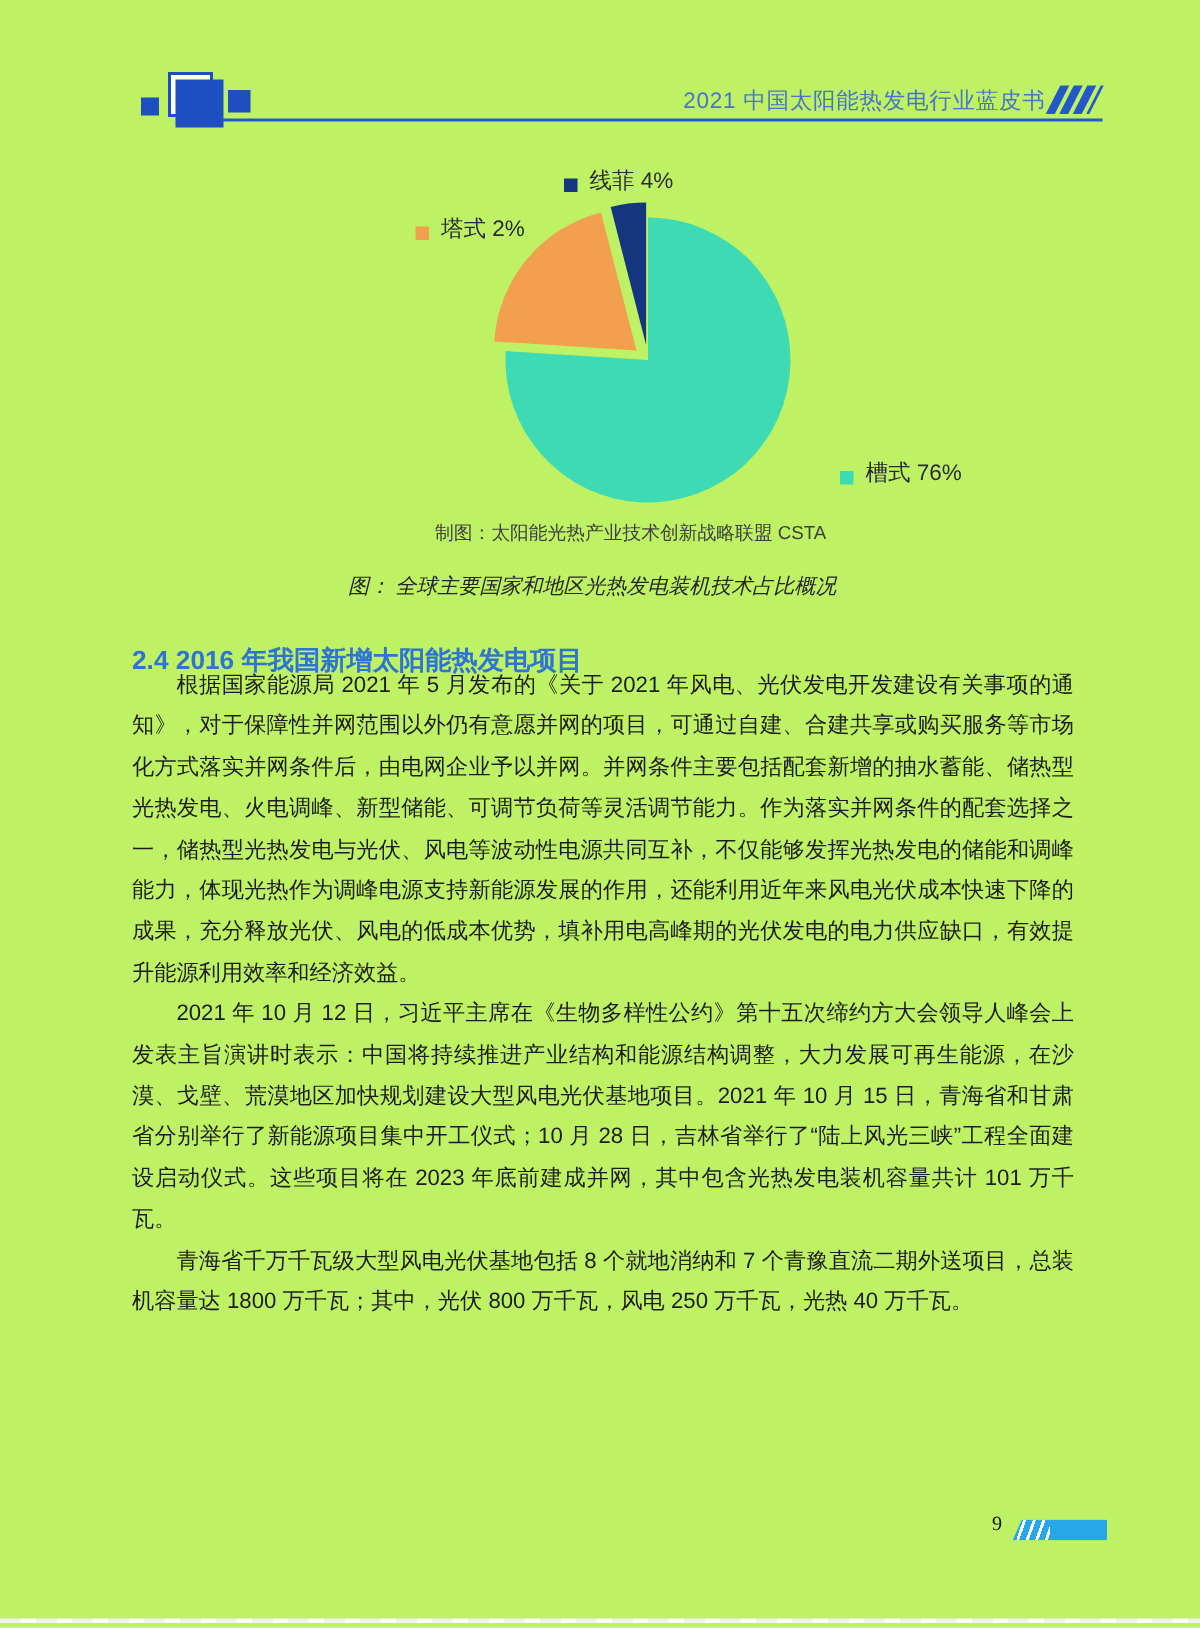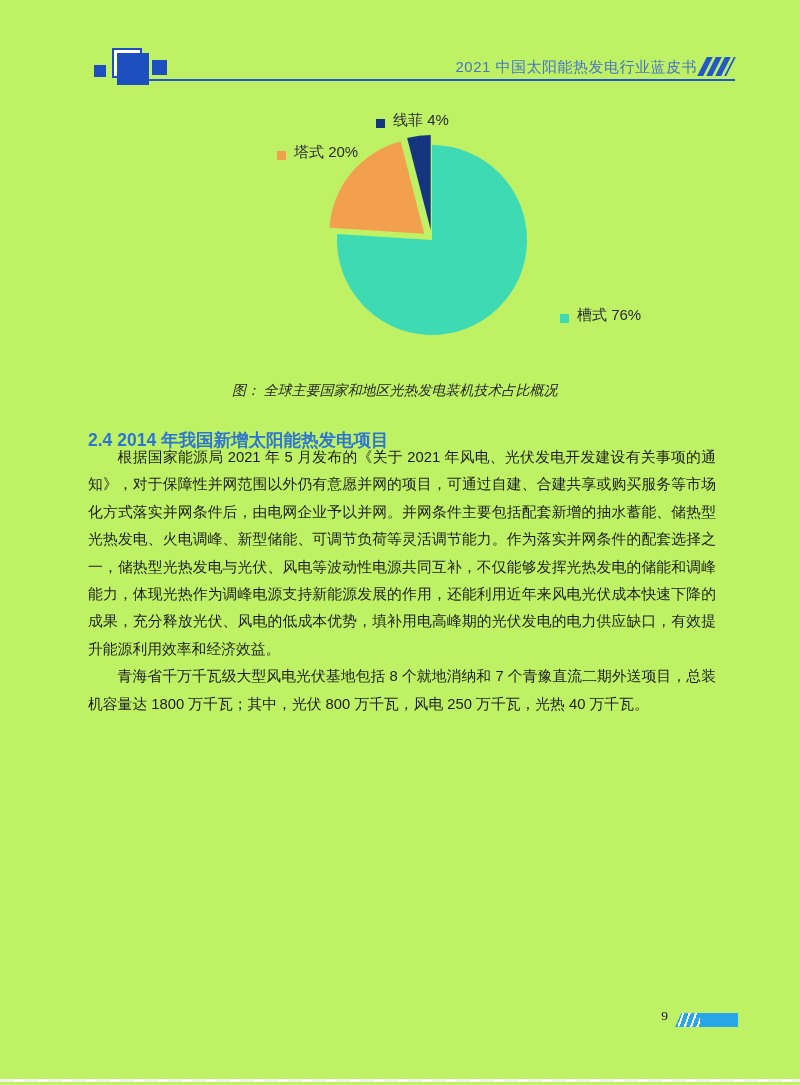--- a/index.html
+++ b/index.html
@@ -93,33 +93,35 @@
       <path d="M 194.2948675722421 138.6257601025131 L 99.4823283715563 132.66066074722832 A 95 95 0 0 1 170.66932829158094 46.61035979529315 Z" fill="#f2a04e"></path>
       <path d="M 200.74666766435695 135.07885298685522 L 177.12112838369578 43.06345267963526 A 95 95 0 0 1 200.74666766435692 40.078852986855225 Z" fill="#16357f"></path>
     </svg>
 
   <div class="legend-item legend-fresnel">
     <span class="swatch" style="background: rgb(22, 53, 127);"></span>
     <span class="legend-label">线菲 4%</span>
   </div>
   <div class="legend-item legend-tower">
     <span class="swatch" style="background: rgb(242, 160, 78);"></span>
-    <span class="legend-label">塔式 20%</span>
+    <span class="legend-label">塔式 2%</span>
   </div>
   <div class="legend-item legend-trough">
     <span class="swatch" style="background: rgb(62, 218, 180);"></span>
     <span class="legend-label">槽式 76%</span>
   </div>
 
+  <div class="src-caption">制图：太阳能光热产业技术创新战略联盟 CSTA</div>
   <div class="fig-caption">图： 全球主要国家和地区光热发电装机技术占比概况</div>
 
-  <h2 class="section-heading">2.4 2014 年我国新增太阳能热发电项目</h2>
+  <h2 class="section-heading">2.4 2016 年我国新增太阳能热发电项目</h2>
 
   <div class="body-text">
     <p>根据国家能源局 2021 年 5 月发布的《关于 2021 年风电、光伏发电开发建设有关事项的通知》，对于保障性并网范围以外仍有意愿并网的项目，可通过自建、合建共享或购买服务等市场化方式落实并网条件后，由电网企业予以并网。并网条件主要包括配套新增的抽水蓄能、储热型光热发电、火电调峰、新型储能、可调节负荷等灵活调节能力。作为落实并网条件的配套选择之一，储热型光热发电与光伏、风电等波动性电源共同互补，不仅能够发挥光热发电的储能和调峰能力，体现光热作为调峰电源支持新能源发展的作用，还能利用近年来风电光伏成本快速下降的成果，充分释放光伏、风电的低成本优势，填补用电高峰期的光伏发电的电力供应缺口，有效提升能源利用效率和经济效益。</p>
+    <p>2021 年 10 月 12 日，习近平主席在《生物多样性公约》第十五次缔约方大会领导人峰会上发表主旨演讲时表示：中国将持续推进产业结构和能源结构调整，大力发展可再生能源，在沙漠、戈壁、荒漠地区加快规划建设大型风电光伏基地项目。2021 年 10 月 15 日，青海省和甘肃省分别举行了新能源项目集中开工仪式；10 月 28 日，吉林省举行了“陆上风光三峡”工程全面建设启动仪式。这些项目将在 2023 年底前建成并网，其中包含光热发电装机容量共计 101 万千瓦。</p>
     <p>青海省千万千瓦级大型风电光伏基地包括 8 个就地消纳和 7 个青豫直流二期外送项目，总装机容量达 1800 万千瓦；其中，光伏 800 万千瓦，风电 250 万千瓦，光热 40 万千瓦。</p>
   </div>
 
   <div class="page-number">9</div>
   <div class="footer-bar">
     <span class="bar-stripes"></span>
   </div>
 
   <div class="next-page-hint"></div>
 </div>

